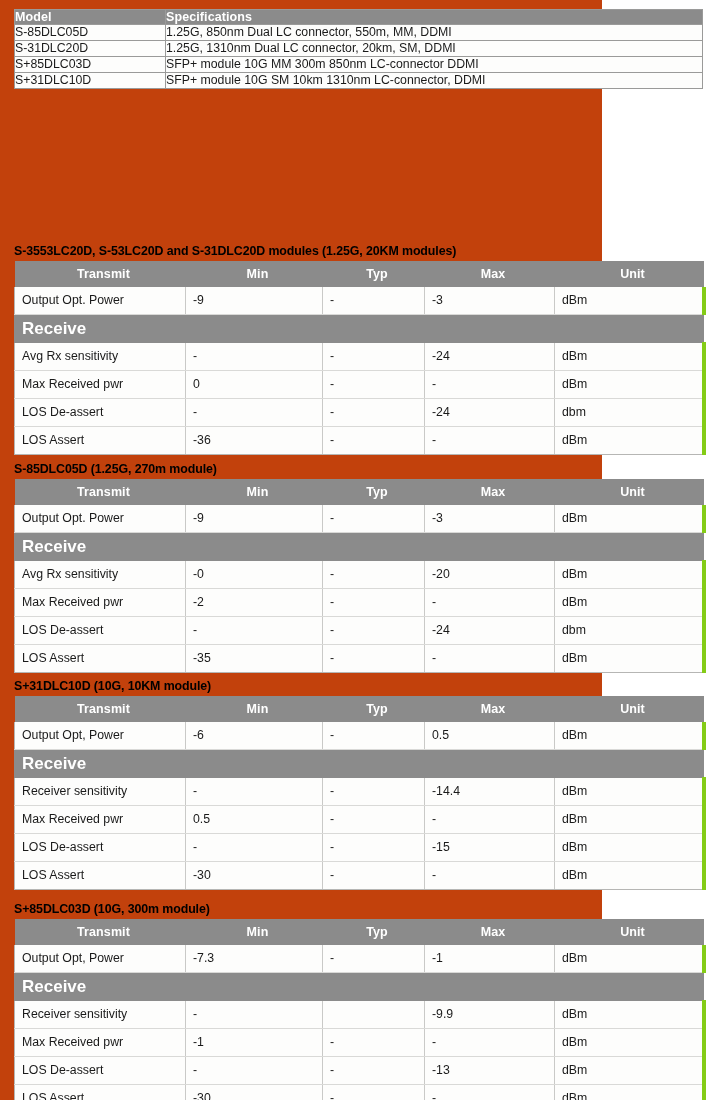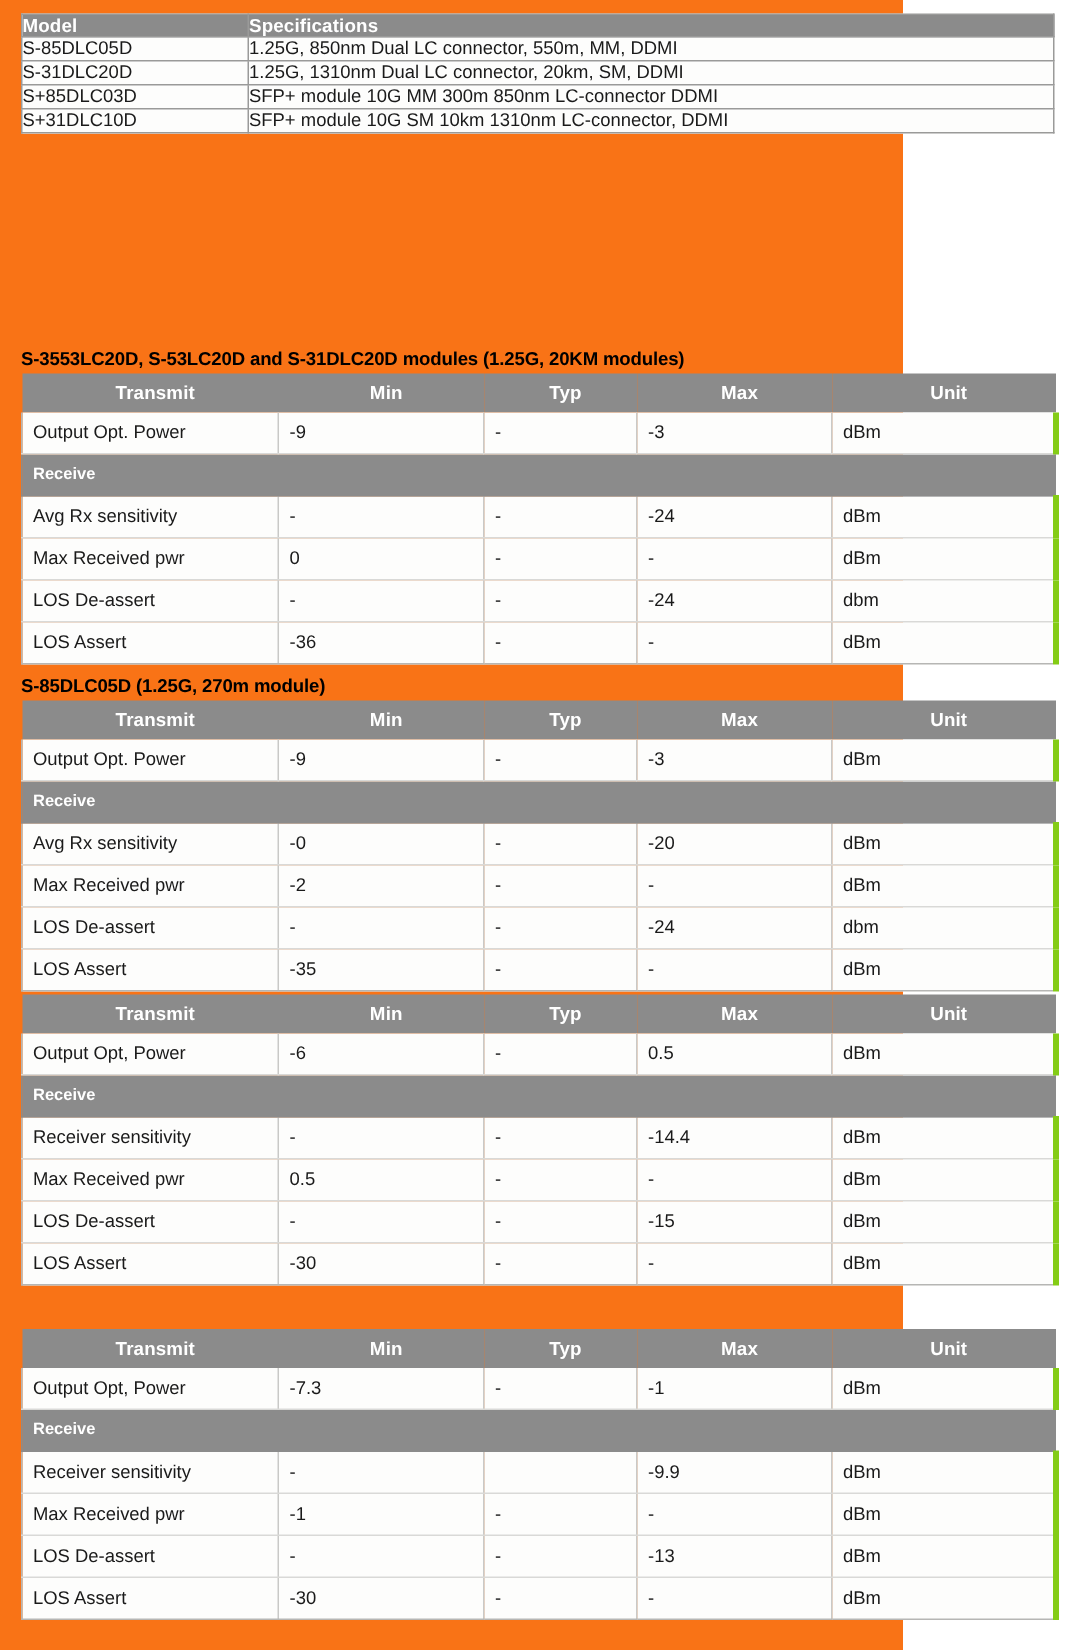--- a/index.html
+++ b/index.html
@@ -12,21 +12,21 @@
     height: 1100px;
     background: #ffffff;
     font-family: "Liberation Sans", sans-serif;
     -webkit-font-smoothing: antialiased;
     overflow: hidden;
   }
   .page {
     position: relative;
     width: 602px;
     height: 1100px;
-    background: #f97316;
+    background: #c2410c;
     box-sizing: border-box;
   }
   
   .model-table-wrap {
     position: absolute;
     left: 14px;
     top: 9px;
     width: 689px;
   }
   table.grid {
@@ -66,21 +66,21 @@
   
   .section {
     position: absolute;
     left: 14px;
     width: 689px;
   }
   .section-title {
     font-size: 12.4px;
     font-weight: bold;
     color: #000000;
-    margin: 4px 0 3px 0;
+    margin: 16px 0 3px 0;
     letter-spacing: -0.1px;
     white-space: nowrap;
   }
   table.spec {
     border-collapse: collapse;
     width: 689px;
     table-layout: fixed;
   }
   table.spec col.sc1 { width: 171px; }
   table.spec col.sc2 { width: 137px; }
@@ -108,21 +108,21 @@
     border-right: 1px solid #c9c9c7;
     border-top: 1px solid #d9d9d7;
     border-bottom: 1px solid #d9d9d7;
     height: 15px;
     line-height: 15px;
   }
   table.spec tr.subhdr td {
     background: #8b8b8b;
     color: #ffffff;
     font-weight: bold;
-    font-size: 11px;
+    font-size: 17px;
     border-color: #8b8b8b;
     padding: 6px 0 6px 7px;
   }
   table.spec td.firstcol { border-left: 1px solid #b6b6b4; }
   table.spec td.lastcol  { border-right: 4px solid #84cc16; }
   table.spec tr.lastrow td { border-bottom: 1px solid #b6b6b4; }
   table.spec tr.firstbody td { border-top: none; }
 </style>
 </head>
 <body>
@@ -279,20 +279,21 @@
               <td class="firstcol">LOS Assert</td>
               <td>-35</td>
               <td>-</td>
               <td>-</td>
               <td class="lastcol">dBm</td>
             </tr>
           </tbody>
         </table>
       </div>
       <div class="section" style="top: 663px;">
+        <div class="section-title">S+31DLC10D  (10G, 10KM module)</div>
         <table class="spec">
           <colgroup>
             <col class="sc1">
             <col class="sc2">
             <col class="sc3">
             <col class="sc4">
             <col class="sc5">
           </colgroup>
           <thead>
             <tr>
@@ -339,20 +340,21 @@
               <td class="firstcol">LOS Assert</td>
               <td>-30</td>
               <td>-</td>
               <td>-</td>
               <td class="lastcol">dBm</td>
             </tr>
           </tbody>
         </table>
       </div>
       <div class="section" style="top: 886px;">
+        <div class="section-title">S+85DLC03D (10G, 300m module)</div>
         <table class="spec">
           <colgroup>
             <col class="sc1">
             <col class="sc2">
             <col class="sc3">
             <col class="sc4">
             <col class="sc5">
           </colgroup>
           <thead>
             <tr>

